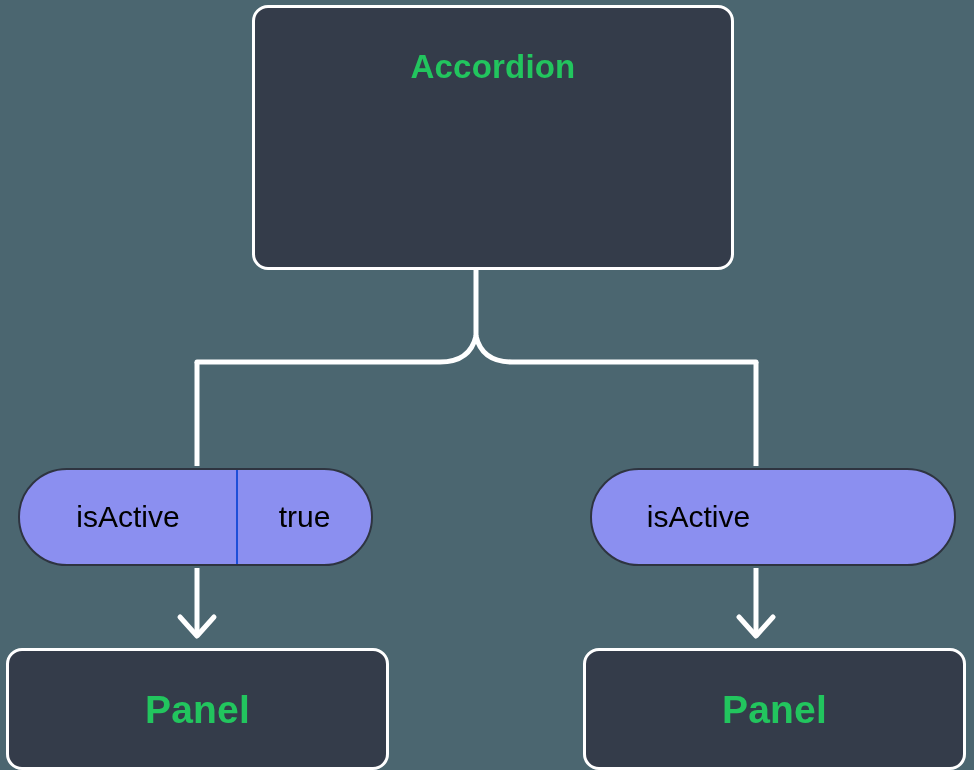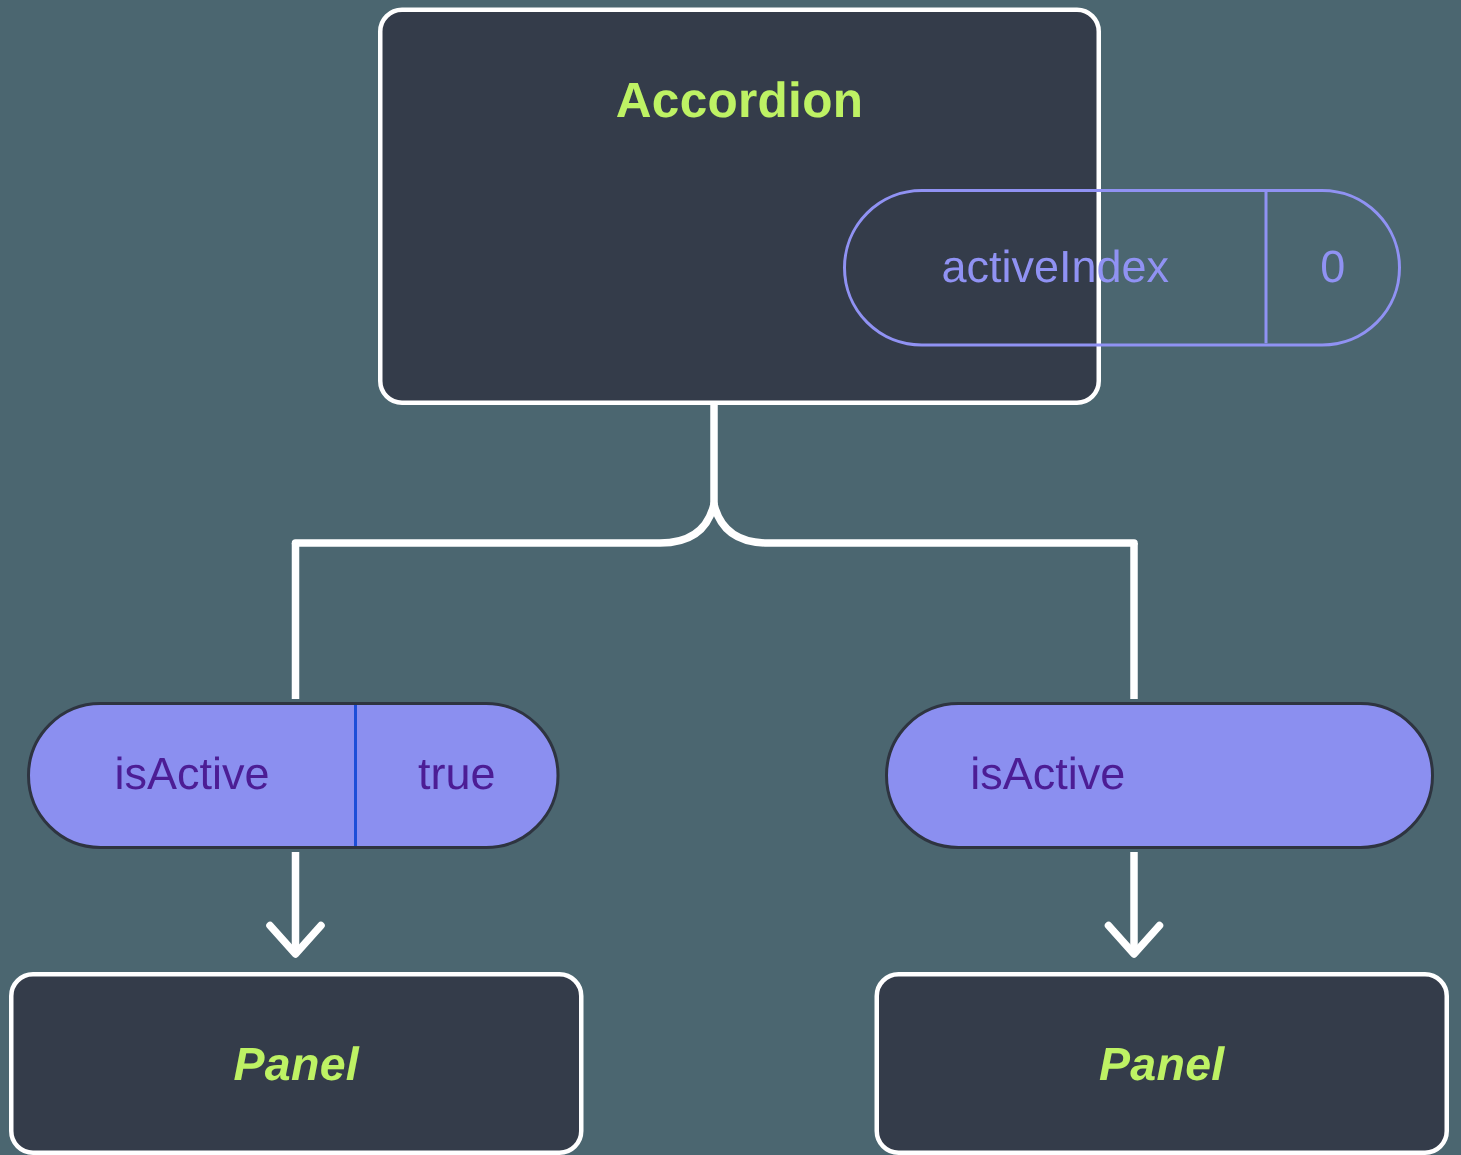--- a/index.html
+++ b/index.html
@@ -46,37 +46,37 @@
   
   .card-root {
     left: 252px;
     top: 5px;
     width: 482px;
     height: 265px;
     justify-content: flex-start;
     padding-top: 42px;
   }
   .card-title {
-    color: #bef264;
+    color: #22c55e;
     font-size: 33px;
     font-weight: 700;
     letter-spacing: 0.2px;
     line-height: 1;
   }
 
   
   .card-leaf {
     width: 383px;
     height: 122px;
     justify-content: center;
     top: 648px;
   }
   .card-leaf.leaf-left  { left: 6px; }
   .card-leaf.leaf-right { left: 583px; }
-  .card-leaf .card-title { font-size: 31px; font-weight: 700; font-style: italic; }
+  .card-leaf .card-title { font-size: 39px; font-weight: 700; }
 
   
   .pill {
     position: absolute;
     box-sizing: border-box;
     display: flex;
     align-items: stretch;
     border-radius: 999px;
     overflow: hidden;
   }
@@ -108,21 +108,21 @@
 
   
   .pill-filled {
     top: 468px;
     height: 98px;
     background: #8b8ff0;
     border: 2px solid #2e3440;
   }
   .pill-filled .pill-key,
   .pill-filled .pill-val {
-    color: #4c1d95;
+    color: #000000;
     font-size: 30px;
   }
   .pill-filled .pill-val { border-left: 2px solid #1d4ed8; }
 
   .pill-left  { left: 18px;  width: 355px; }
   .pill-left  .pill-key { width: 216px; }
   .pill-left  .pill-val { flex: 1; }
 
   .pill-right { left: 590px; width: 366px; }
   .pill-right .pill-key { width: 213px; }
@@ -146,24 +146,20 @@
     <path d="M197,568 L197,636" fill="none" stroke="#ffffff" stroke-width="5" stroke-linecap="butt"></path>
     <path d="M180,617 L197,636 L214,617" fill="none" stroke="#ffffff" stroke-width="5" stroke-linecap="round" stroke-linejoin="round"></path>
 
     <path d="M756,568 L756,636" fill="none" stroke="#ffffff" stroke-width="5" stroke-linecap="butt"></path>
     <path d="M739,617 L756,636 L773,617" fill="none" stroke="#ffffff" stroke-width="5" stroke-linecap="round" stroke-linejoin="round"></path>
   </svg>
 
   <div class="card card-root">
     <div class="card-title">Accordion</div>
 
-    <div class="pill pill-outline">
-      <span class="pill-key">activeIndex</span>
-      <span class="pill-val">0</span>
-    </div>
   </div>
 
   <div class="pill pill-filled pill-left">
     <span class="pill-key">isActive</span>
     <span class="pill-val">true</span>
   </div>
 
   <div class="pill pill-filled pill-right">
     <span class="pill-key">isActive</span>
   </div>

